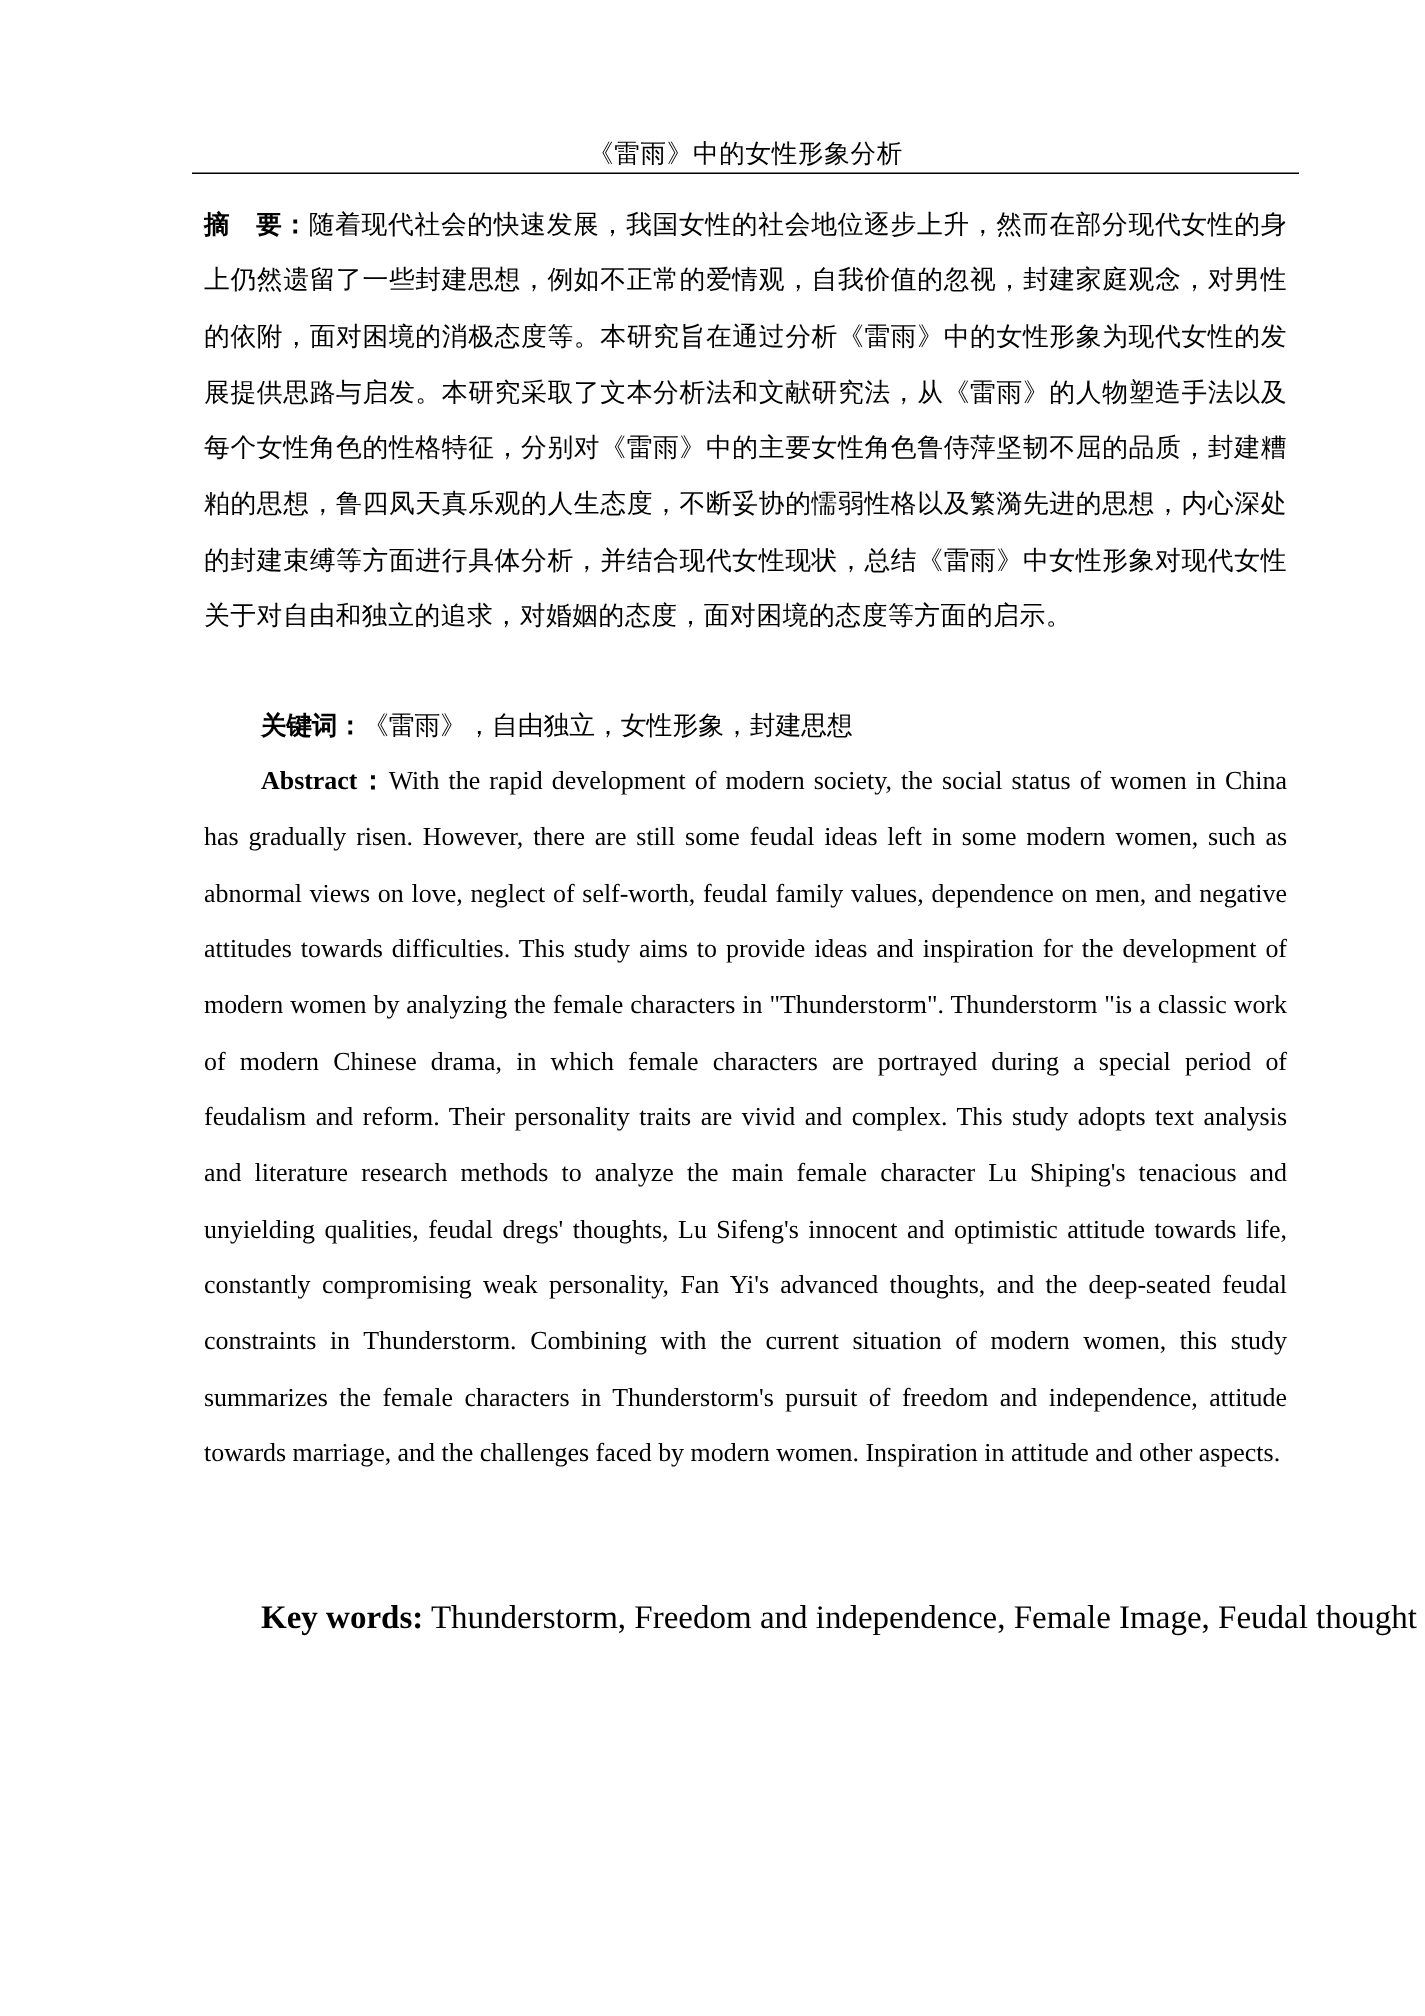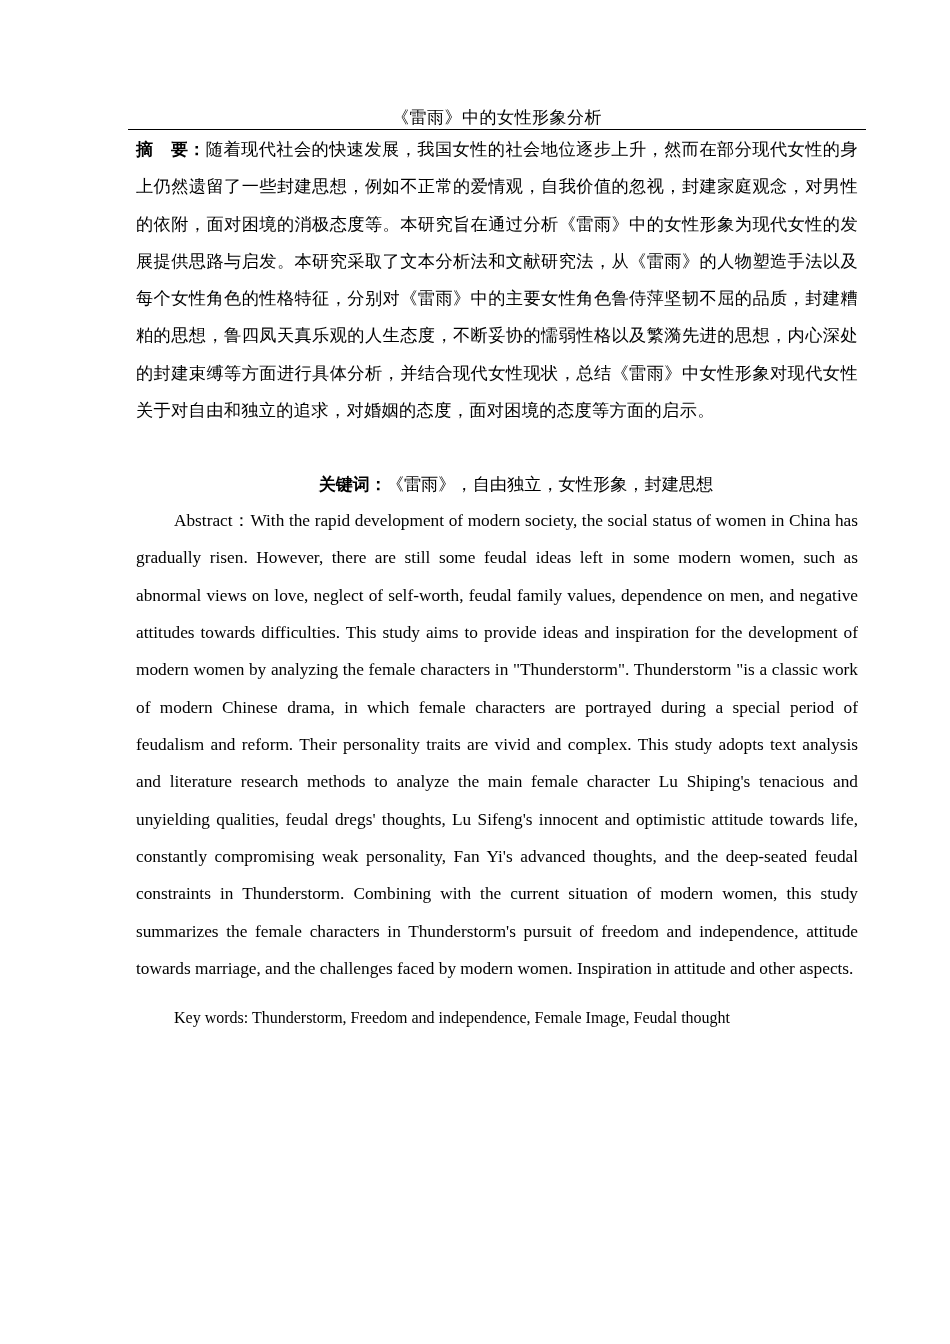--- a/index.html
+++ b/index.html
@@ -11,21 +11,21 @@
       width: 950px;
       height: 1344px;
       position: relative;
       overflow: hidden;
       color: #000000;
       font-family: "Liberation Serif", "DejaVu Serif", serif;
     }
     .page-header {
       position: absolute;
       left: 128px;
-      top: 105px;
+      top: 91px;
       width: 738px;
       height: 24px;
       border-bottom: 1.3px solid #000000;
       text-align: center;
       font-size: 17px;
       line-height: 24px;
       letter-spacing: 0.5px;
       font-family: "DejaVu Serif", "Liberation Serif", serif;
     }
     .body-block {
@@ -47,41 +47,40 @@
       font-family: Liberation Sans, sans-serif;
       font-weight: bold;
       font-size: 17px;
     }
     .cn-keywords {
       top: 466px;
       font-size: 17.2px;
       line-height: 36px;
       text-indent: 38px;
       font-family: "DejaVu Serif", "Liberation Serif", serif;
-      text-align: center;
     }
     .en-abstract {
       top: 502px;
       font-size: 17.3px;
       line-height: 37.35px;
       text-align: justify;
       text-align-last: left;
       font-family: "Liberation Serif", "DejaVu Serif", serif;
     }
     .en-abstract .label,
     .en-keywords .label {
-      font-weight: normal;
+      font-weight: bold;
     }
     .indent {
       display: inline-block;
       width: 38px;
     }
     .en-keywords {
-      top: 1000px;
-      font-size: 16px;
+      top: 1060px;
+      font-size: 22px;
       line-height: 36px;
       text-indent: 38px;
       font-family: "Liberation Serif", "DejaVu Serif", serif;
       white-space: nowrap;
     }
   </style>
 </head>
 <body>
 
 <div class="page-header">

